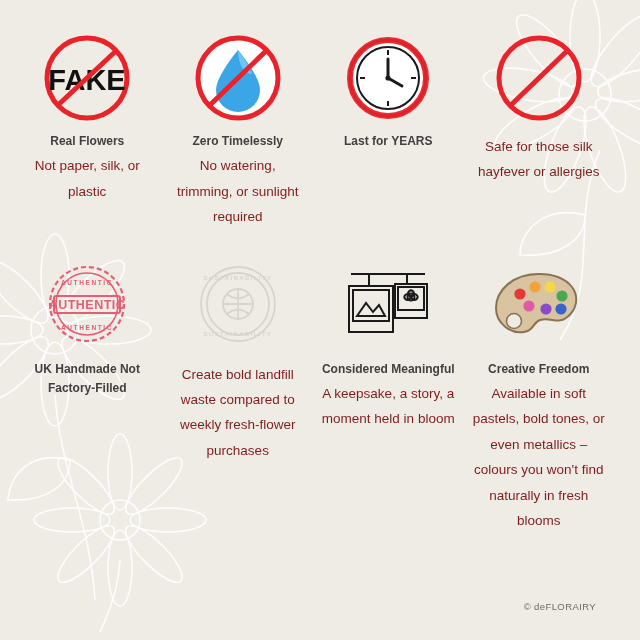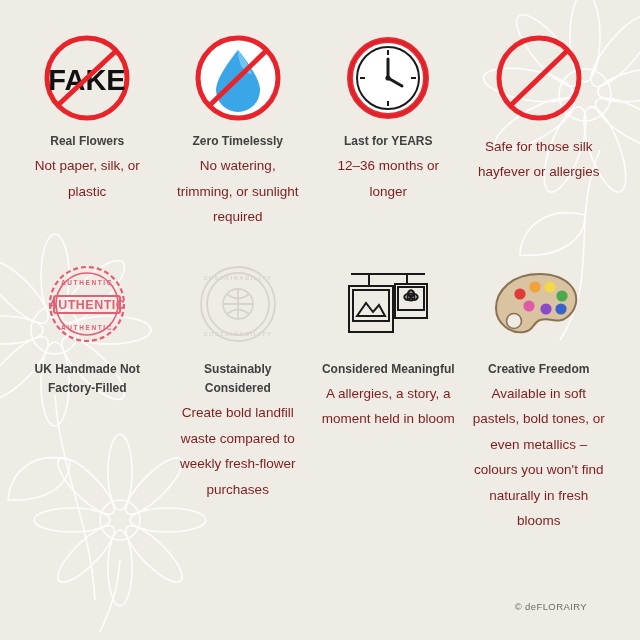--- a/index.html
+++ b/index.html
@@ -59,21 +59,21 @@
     font-size: 13.5px;
     color: #7f1d1d;
     line-height: 1.88;
     margin-top: 2px;
   }
   .row2 {
     margin-top: 18px;
   }
   .footer {
     position: absolute;
-    right: 53px;
+    right: 44px;
     bottom: 28px;
     font-size: 9.5px;
     color: #6d6a64;
     letter-spacing: 0.4px;
     z-index: 2;
   }
 </style>
 </head>
 <body>
 
@@ -169,21 +169,20 @@
             <line x1="50" y1="71" x2="50" y2="76"></line>
             <line x1="22" y1="48" x2="27" y2="48"></line>
             <line x1="73" y1="48" x2="78" y2="48"></line>
           </g>
           <line x1="50" y1="48" x2="50" y2="29" stroke="#1a1a1a" stroke-width="3" stroke-linecap="round"></line>
           <line x1="50" y1="48" x2="64" y2="56" stroke="#1a1a1a" stroke-width="3" stroke-linecap="round"></line>
           <circle cx="50" cy="48" r="2.6" fill="#1a1a1a"></circle>
         </svg>
       </div>
       <div class="cell-title">Last for YEARS</div>
-      <div class="cell-body">12–36 months or longer</div>
     </div>
 
     <div class="cell">
       <div class="icon-box">
         <svg width="100" height="96" viewBox="0 0 100 96">
           <circle cx="50" cy="48" r="40" fill="none" stroke="#e8232a" stroke-width="5"></circle>
           <line x1="21" y1="76" x2="79" y2="20" stroke="#e8232a" stroke-width="5"></line>
         </svg>
       </div>
       <div class="cell-body">Safe for those silk hayfever or allergies</div>
@@ -215,21 +214,20 @@
           <g stroke="#d8d4cb" fill="none" stroke-width="1.8">
             <circle cx="55" cy="50" r="37"></circle>
             <circle cx="55" cy="50" r="31"></circle>
             <circle cx="55" cy="50" r="15"></circle>
             <path d="M40 50 h30 M55 35 v30 M44 40 c 8 6, 14 6, 22 0 M44 60 c 8 -6, 14 -6, 22 0"></path>
           </g>
           <text x="55" y="26" text-anchor="middle" font-family="Liberation Sans, sans-serif" font-size="6" font-weight="bold" fill="#d8d4cb" letter-spacing="1.4">SUSTAINABILITY</text>
           <text x="55" y="82" text-anchor="middle" font-family="Liberation Sans, sans-serif" font-size="6" font-weight="bold" fill="#d8d4cb" letter-spacing="1.4">SUSTAINABILITY</text>
         </svg>
       </div>
-      <div class="cell-title">Sustainably Considered</div>
       <div class="cell-body">Create bold landfill waste compared to weekly fresh-flower purchases</div>
     </div>
 
     <div class="cell">
       <div class="icon-box">
         <svg width="110" height="100" viewBox="0 0 110 100">
           <g stroke="#1a1a1a" fill="none" stroke-width="2">
             <line x1="18" y1="20" x2="92" y2="20"></line>
             <line x1="36" y1="20" x2="36" y2="32"></line>
             <line x1="74" y1="20" x2="74" y2="30"></line>
@@ -237,21 +235,21 @@
             <rect x="20" y="36" width="36" height="31"></rect>
             <rect x="62" y="30" width="32" height="34"></rect>
             <rect x="65" y="33" width="26" height="23"></rect>
             <path d="M24 62 l9 -13 l7 9 l6 -7 l6 11 z" fill="none"></path>
             <circle cx="78" cy="43" r="3.5"></circle>
             <path d="M78 36 c -4 2, -4 5, 0 7 M78 36 c 4 2, 4 5, 0 7 M71 43 c 2 -4, 5 -4, 7 0 M71 43 c 2 4, 5 4, 7 0 M85 43 c -2 -4, -5 -4, -7 0 M85 43 c -2 4, -5 4, -7 0"></path>
           </g>
         </svg>
       </div>
       <div class="cell-title">Considered Meaningful</div>
-      <div class="cell-body">A allergies, a story, a moment held in bloom</div>
+      <div class="cell-body">A keepsake, a story, a moment held in bloom</div>
     </div>
 
     <div class="cell">
       <div class="icon-box">
         <svg width="110" height="100" viewBox="0 0 110 100">
           <path d="M55 20 C 28 20, 12 37, 12 54 C 12 70, 27 80, 40 78 C 50 77, 49 68, 56 66 C 66 63, 74 70, 82 64 C 92 57, 96 44, 88 33 C 80 23, 68 20, 55 20 Z" fill="#d9c3a0" stroke="#8a7355" stroke-width="2"></path>
           <circle cx="30" cy="67" r="7.5" fill="#efece6" stroke="#8a7355" stroke-width="1.6"></circle>
           <circle cx="36" cy="40" r="5.6" fill="#e03a3a"></circle>
           <circle cx="51" cy="33" r="5.6" fill="#f2a23a"></circle>
           <circle cx="66" cy="33" r="5.6" fill="#f5d84a"></circle>

